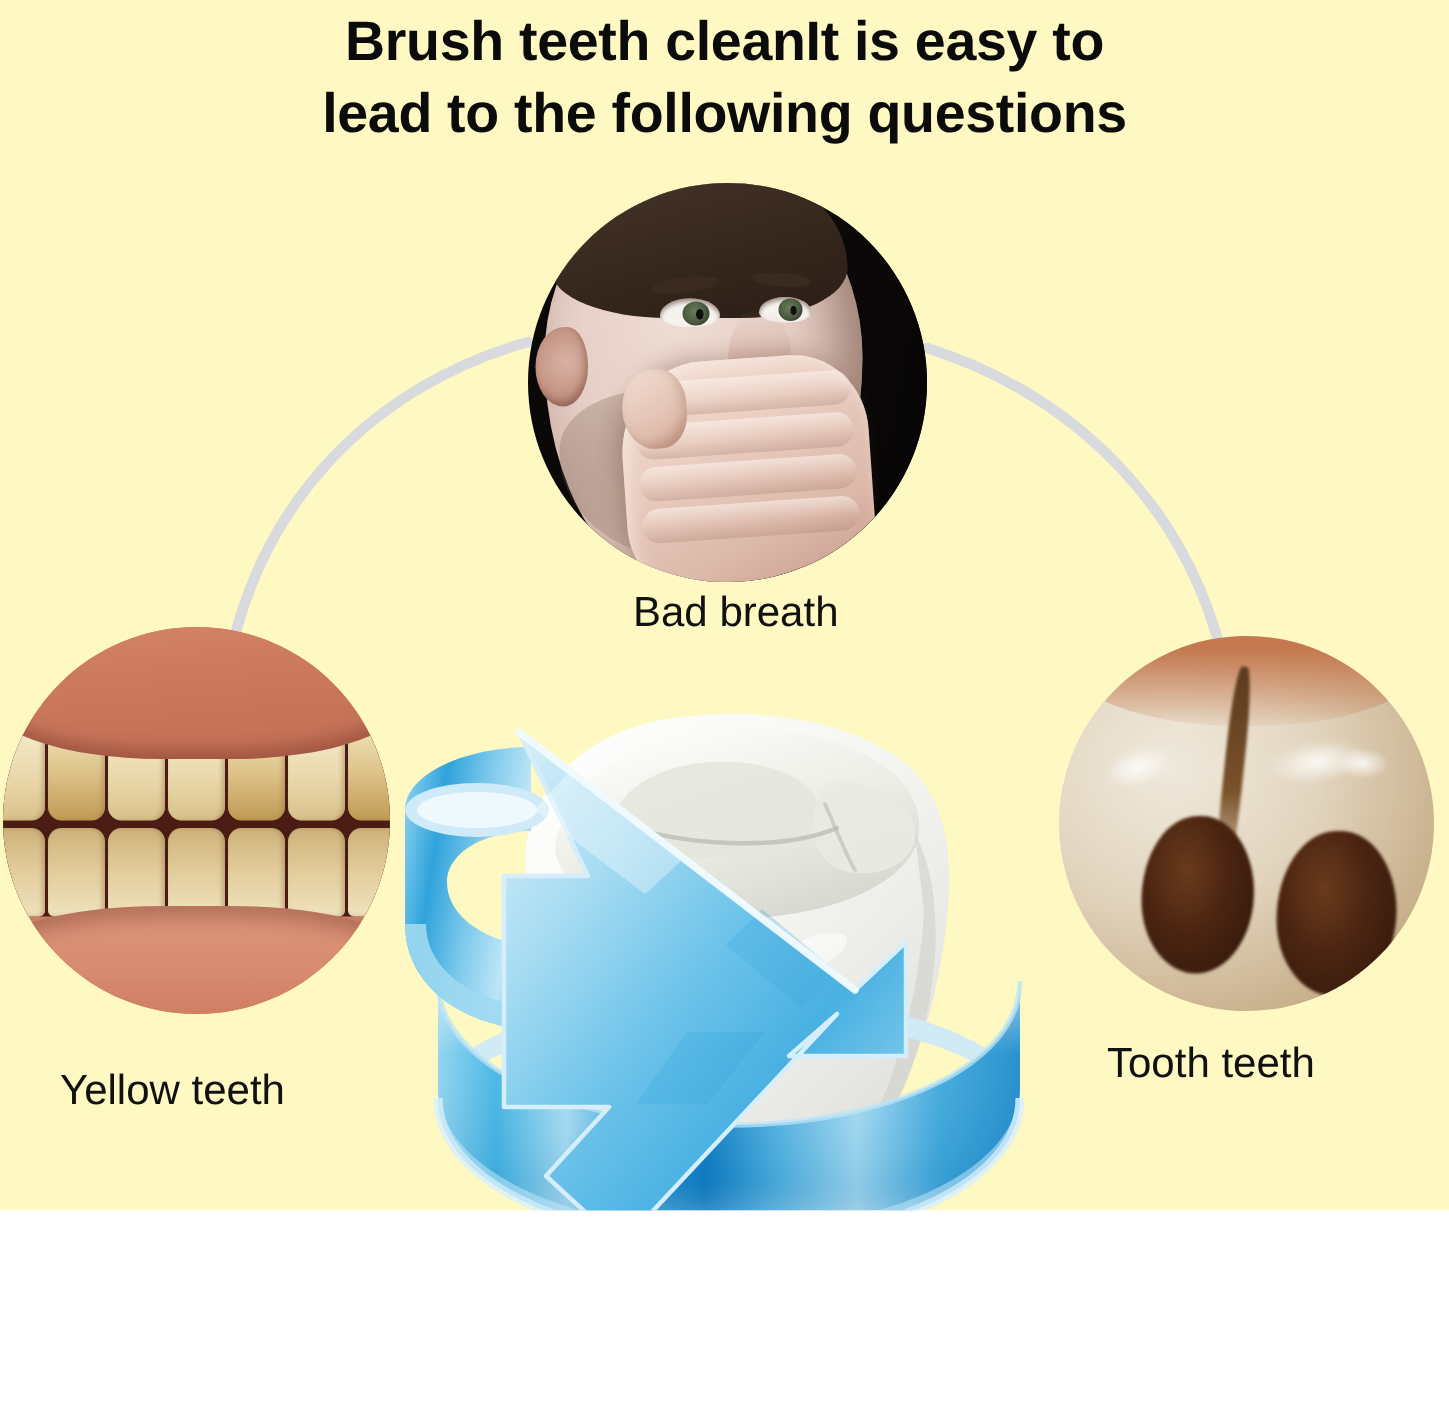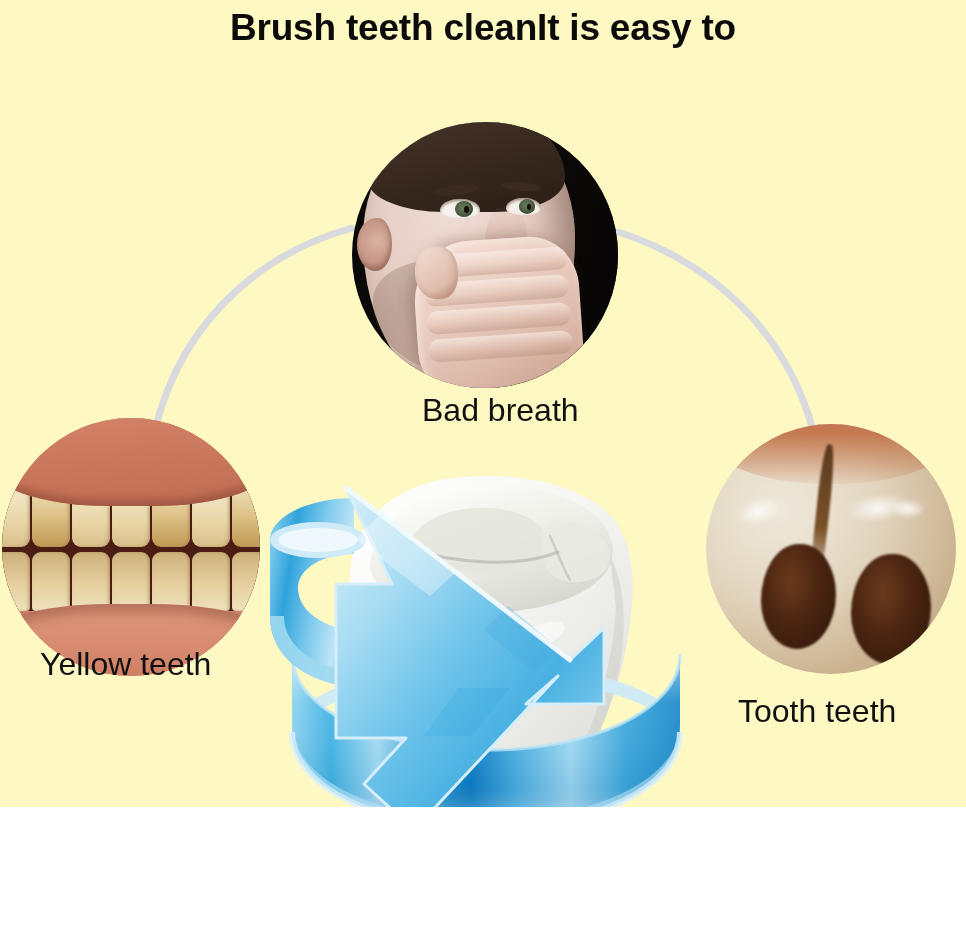--- a/index.html
+++ b/index.html
@@ -317,35 +317,36 @@
     top: 436px;
     width: 452px;
     height: 470px;
   }
 
   
   .label {
     position: absolute;
     font-family: "Liberation Sans", sans-serif;
     font-weight: normal;
-    font-size: 32px;
+    font-size: 28px;
     color: #111111;
     white-space: nowrap;
   }
   #label-bad-breath  { left: 422px; top: 392px; }
-  #label-yellow-teeth{ left: 40px;  top: 646px; }
+  #label-yellow-teeth{ left: 40px;  top: 711px; }
   #label-tooth-decay { left: 738px; top: 693px; }
 </style>
 </head>
 <body>
 
 <div id="poster">
 
   <div class="title-block">
     <span class="title-line">Brush teeth cleanIt is easy to</span>
+    <span class="title-line">lead to the following questions</span>
   </div>
 
   <svg class="arc-layer" viewBox="0 0 966 947">
     <path d="M 150 455 C 170 330 255 255 352 228" fill="none" stroke="#d8dade" stroke-width="7" stroke-linecap="round"></path>
     <path d="M 618 232 C 712 262 795 335 818 452" fill="none" stroke="#d8dade" stroke-width="7" stroke-linecap="round"></path>
   </svg>
 
   <div class="photo-circle" id="circle-bad-breath">
     <div class="photo-inner">
       <div class="bb-bg"></div>

